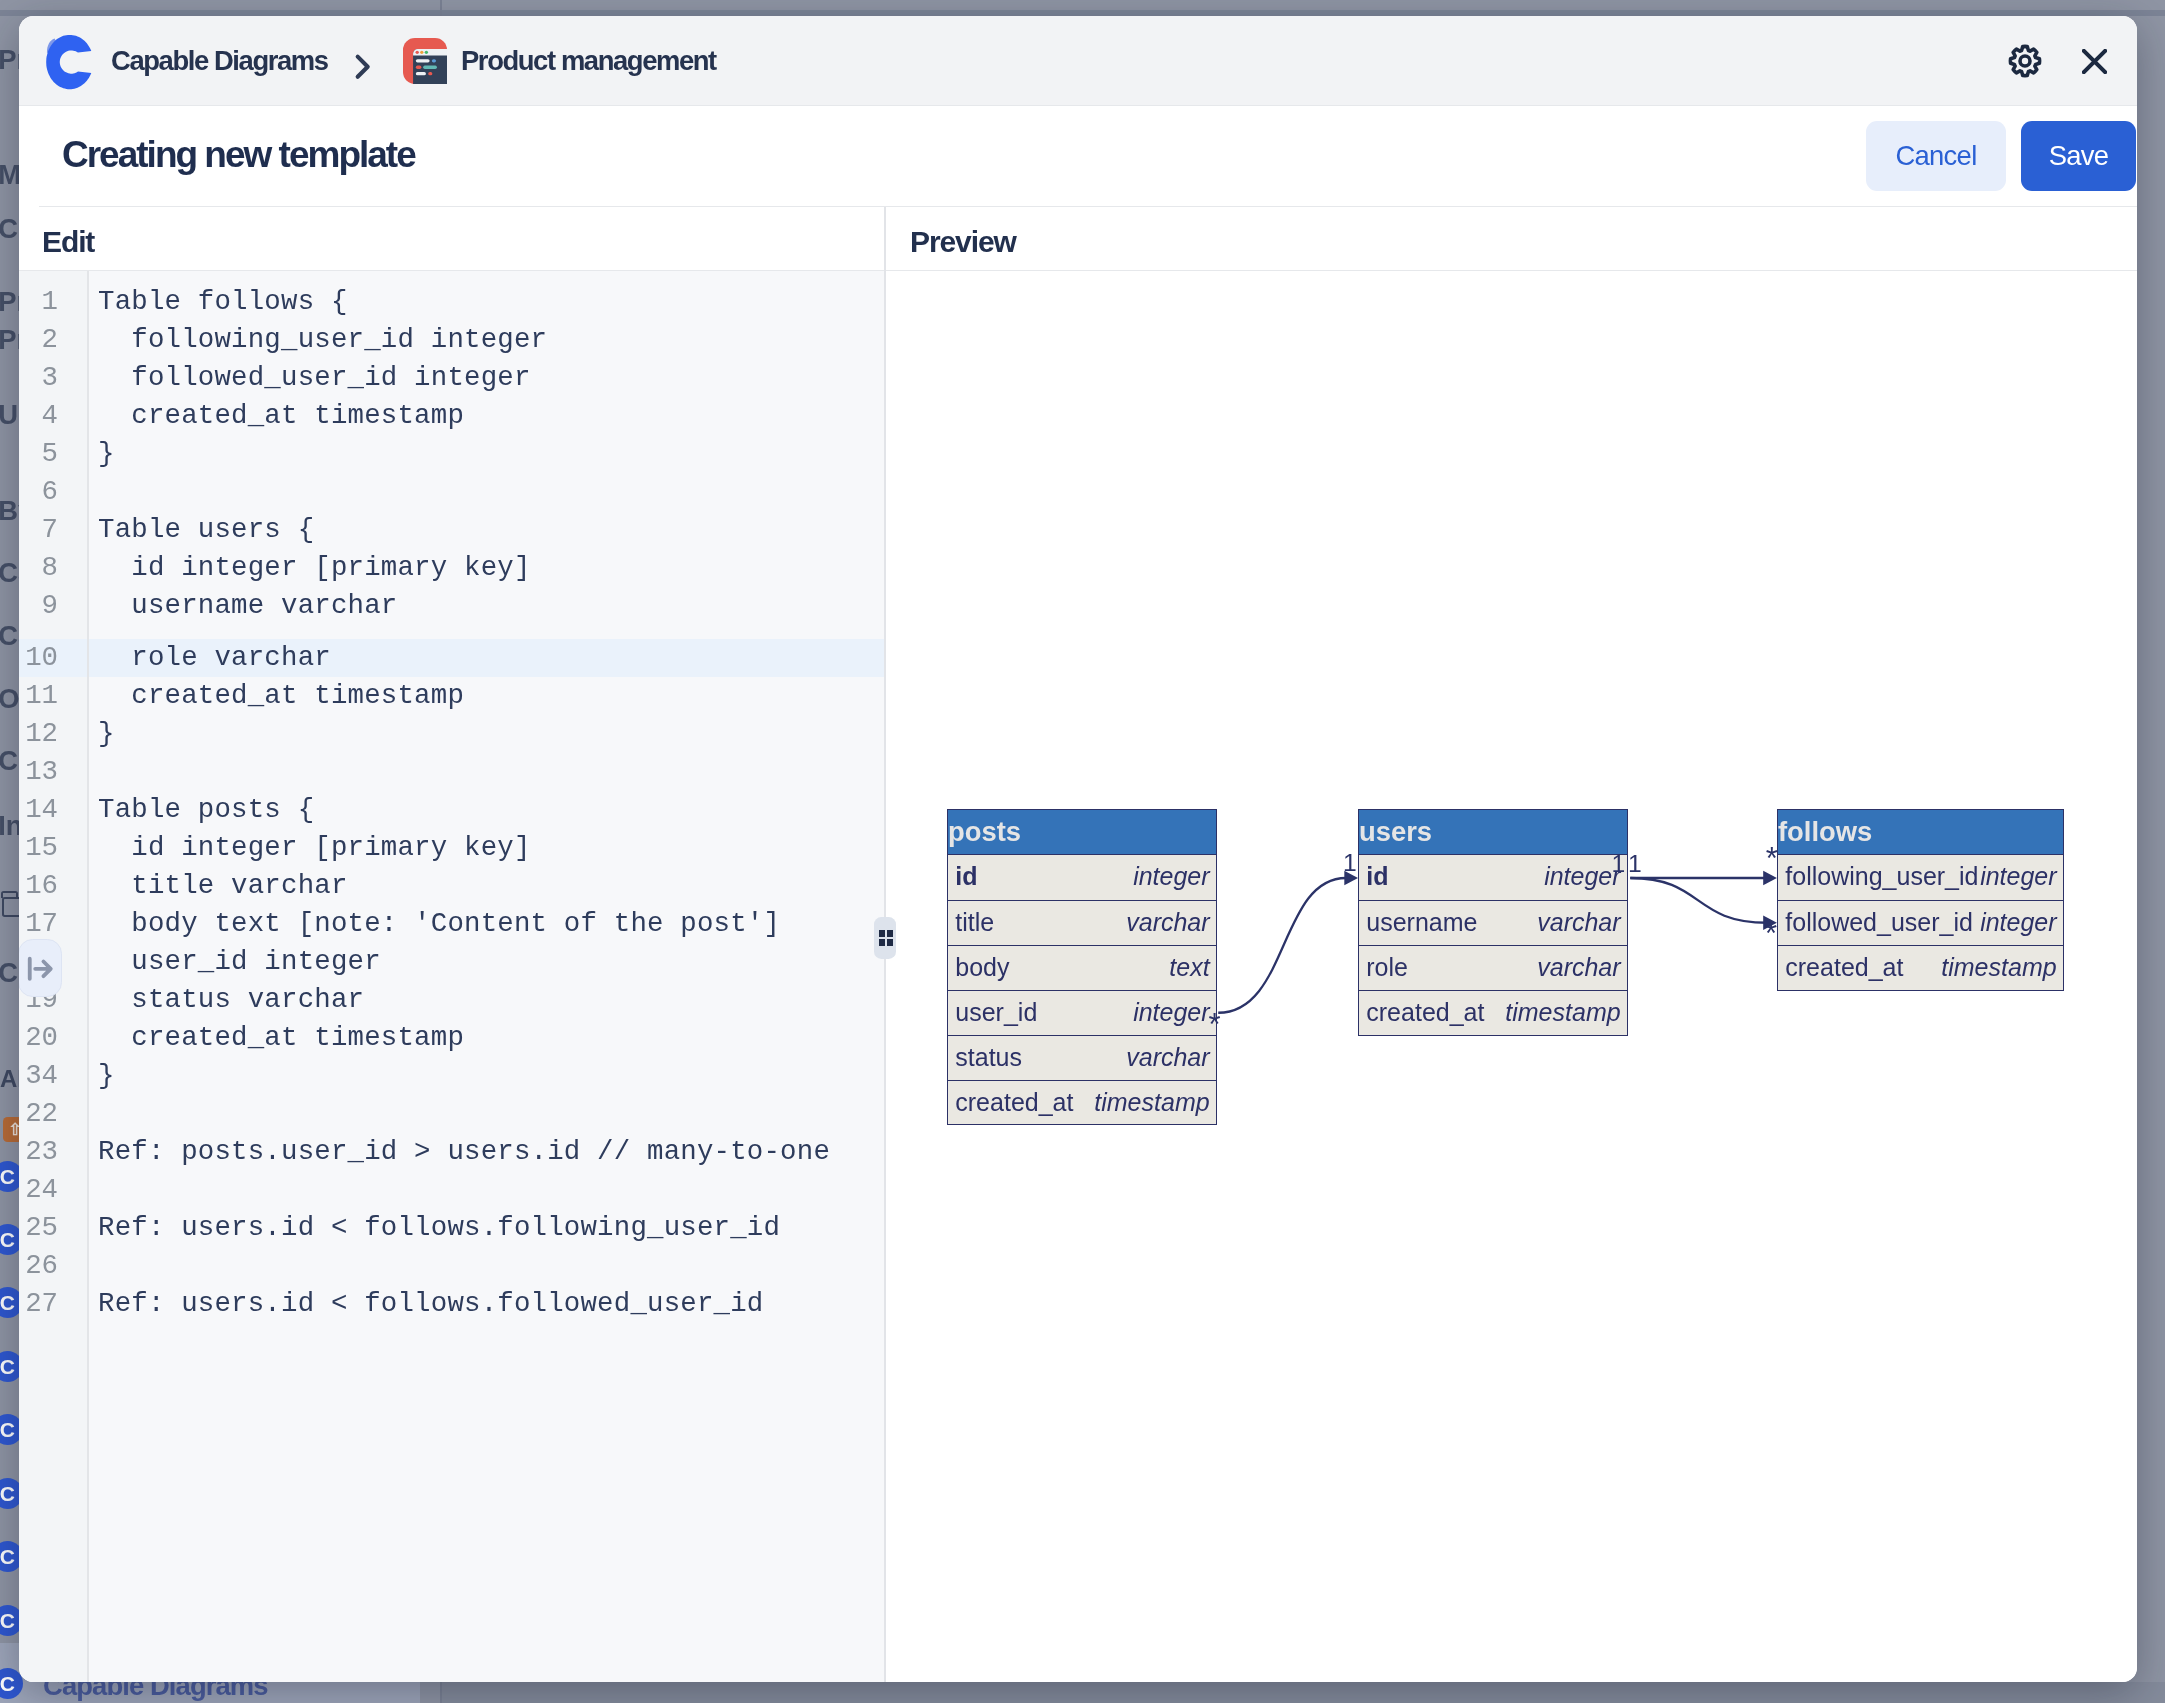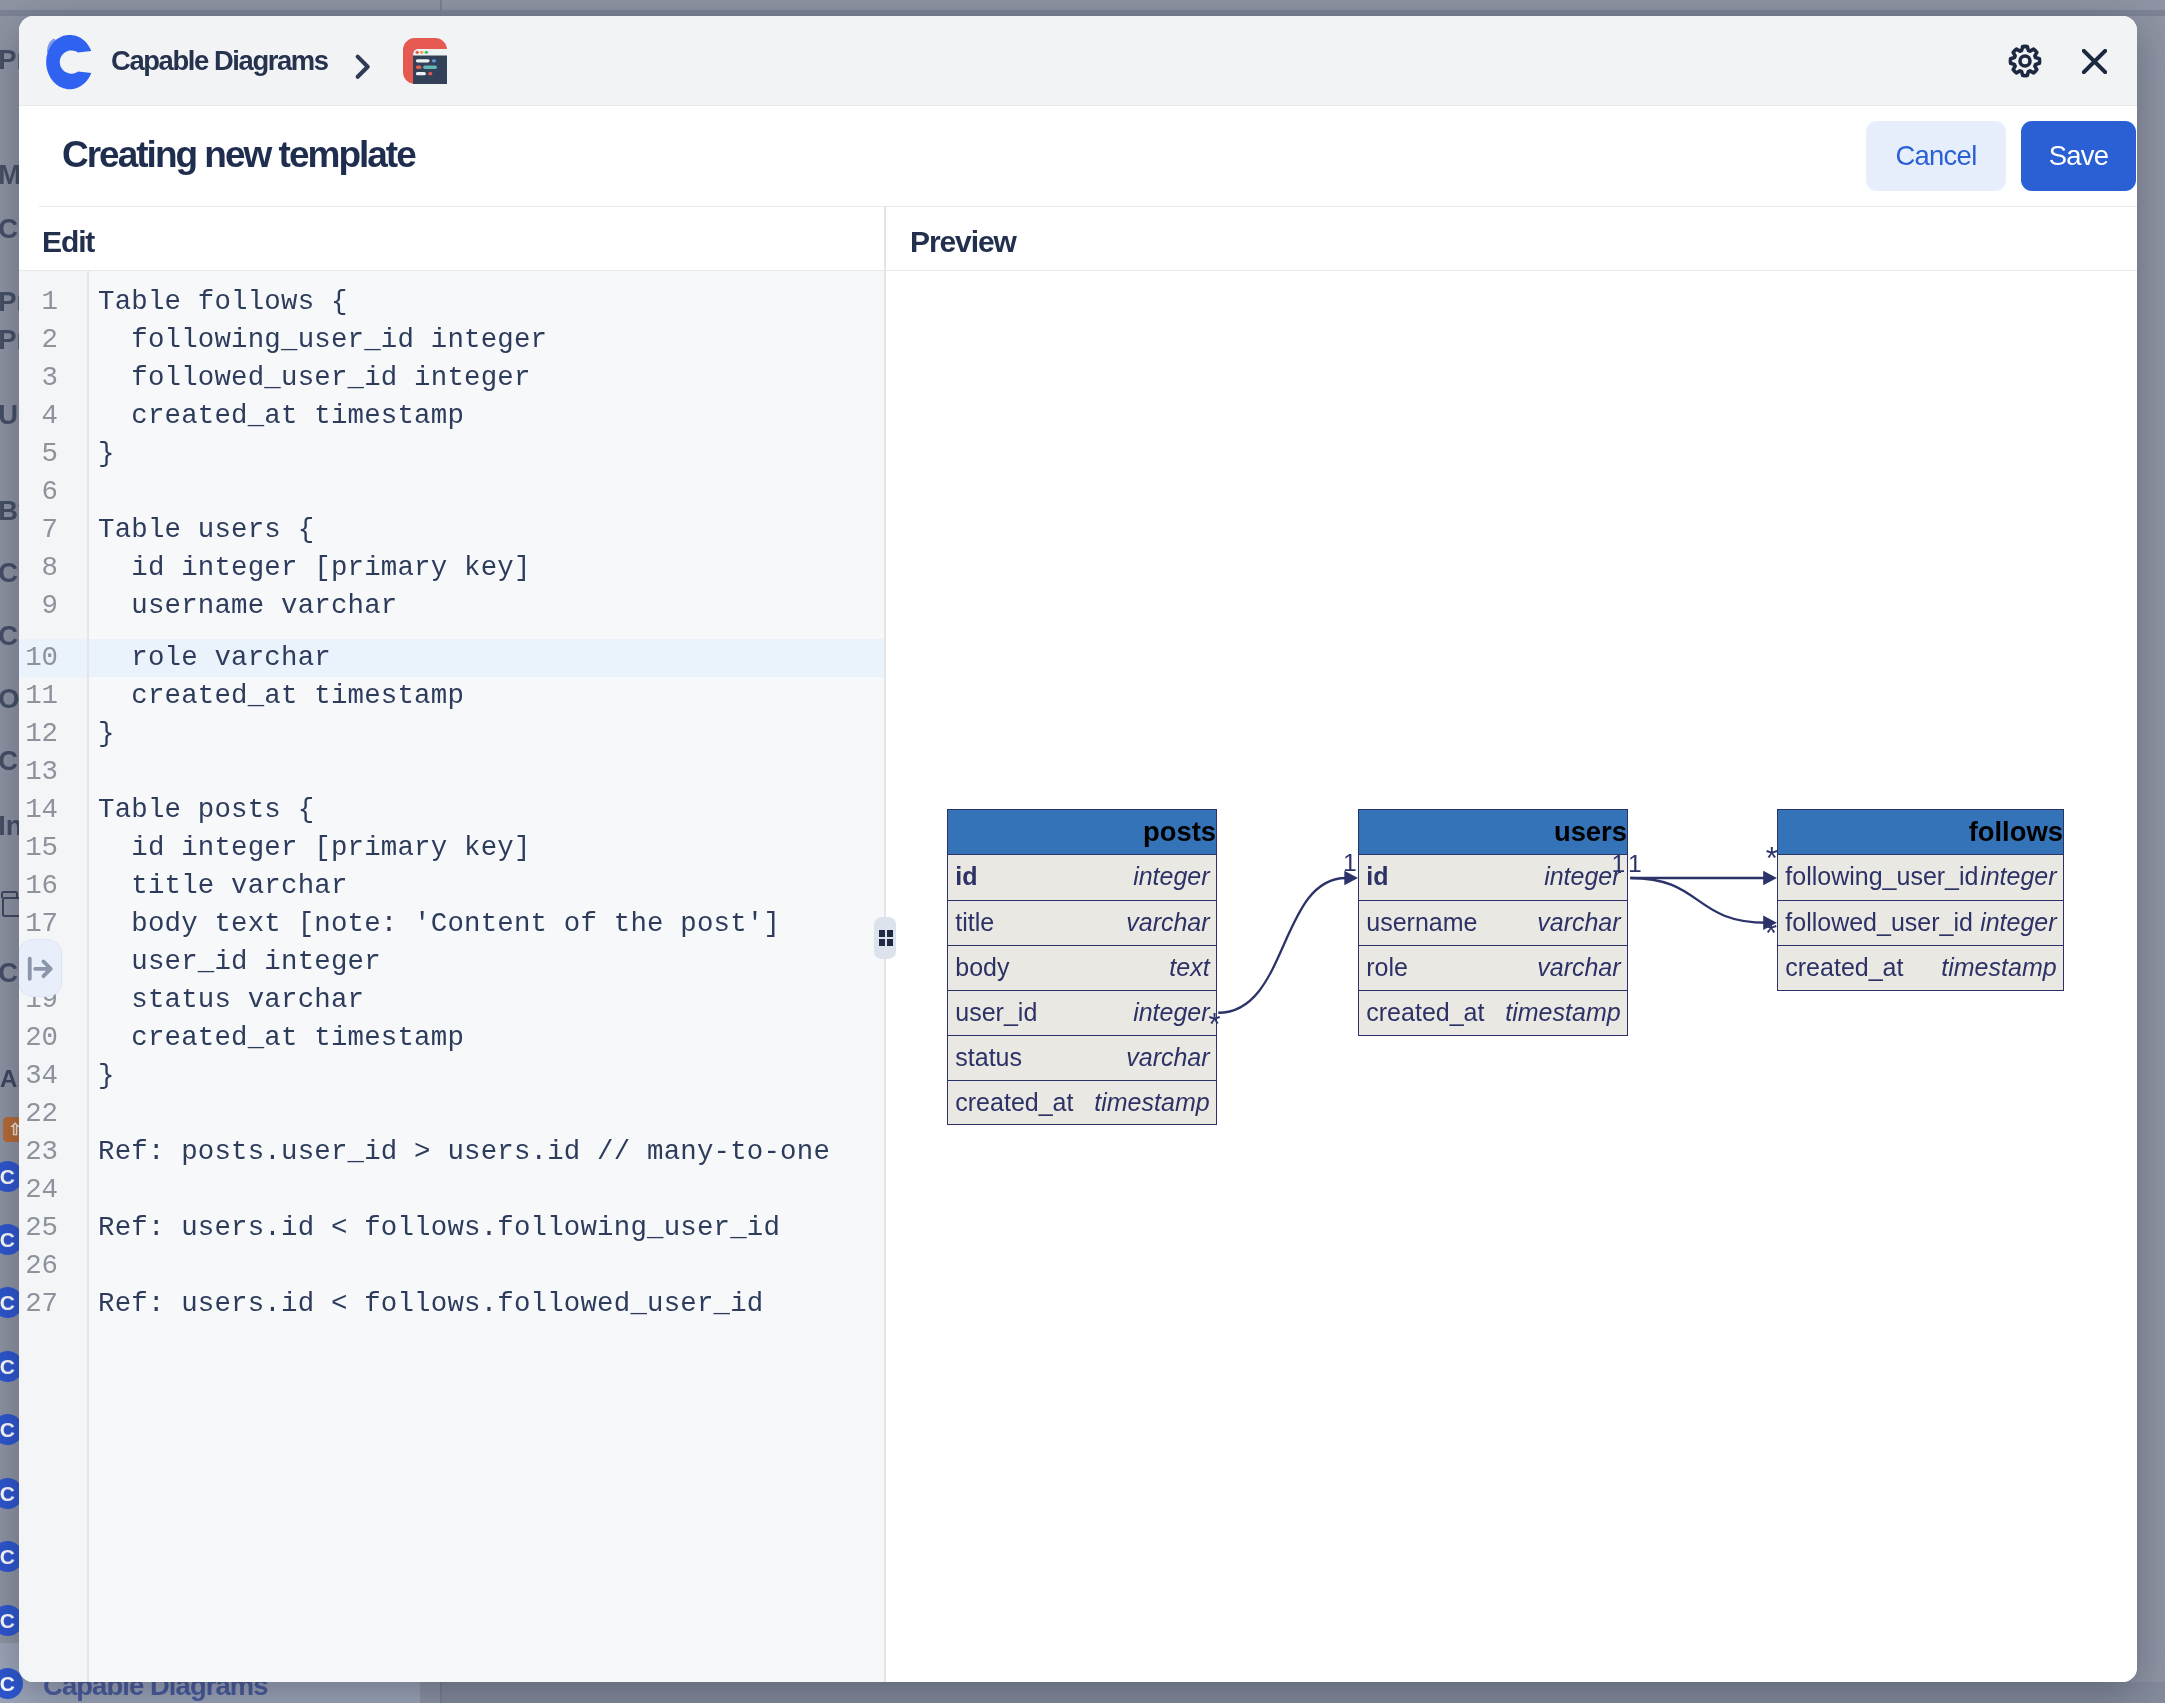--- a/index.html
+++ b/index.html
@@ -33,21 +33,21 @@
 .gutter { position:absolute; left:0; top:0; width:68px; height:100%; background:#f3f5f7; }
 .gdiv { position:absolute; left:68px; top:0; width:1.8px; height:100%; background:#e3e5e8; z-index:3; }
 .lines { position:absolute; left:0; top:12px; width:100%; }
 .cl { position:relative; height:38px; width:100%; }
 .cl.hl { background:#eaf2fb;margin-top:14px; }
 .ln { position:absolute; left:0; top:0; width:39px; height:38px; line-height:38px; text-align:right; font-family:"Liberation Mono", monospace; font-size:27.4px; color:#8c939c; }
 .cd { position:absolute; letter-spacing:0.2px; left:79px; top:0; height:38px; line-height:38px; font-family:"Liberation Mono", monospace; font-size:27.4px; color:#2e3c5c; white-space:pre; }
 .preview { position:absolute; left:867px; top:255px; width:1251px; height:1411px; background:#fff; }
 
 .tbl { position:absolute; border:1.8px solid #2c3166; background:#eae8e2; z-index:2; }
-.thead { height:45px; background:#3473b8; color:#000000; font-weight:700; font-size:27.4px; text-align:right; line-height:44px; border-bottom:1.8px solid #2c3166; }
+.thead { height:45px; background:#3473b8; color:#e5e5e5; font-weight:700; font-size:27.4px; text-align:left; line-height:44px; border-bottom:1.8px solid #2c3166; }
 .trow { position:relative; height:45px; }
 .trow.rb { border-top:1.8px solid #2c3166; height:45px; }
 .fn { position:absolute; left:7.3px; top:0; height:43px; line-height:43px; font-size:25px; color:#2c3166; }
 .fn.fb { font-weight:700; }
 .ft { position:absolute; right:6.4px; top:0; height:43px; line-height:43px; font-size:25px; font-style:italic; color:#2c3166; }
 
 .fbtn { position:absolute; left:-0.9px; top:923px; width:44px; height:58px; border-radius:14.6px; background:#e8eefa; border:1.8px solid #dde4f3; z-index:8; }
 svg.ov { position:absolute; left:0; top:0; z-index:6; }
 .handle { position:absolute; left:855px; top:901px; width:22px; height:42px; border-radius:7.3px; background:#dde3ec; z-index:7; }
 .handle i { position:absolute; width:6.4px; height:6.4px; background:#1f2b45; }
@@ -101,20 +101,21 @@
       <circle cx="15.5" cy="15.5" r="1.8" fill="#e65950"></circle>
         <circle cx="20.5" cy="15.5" r="1.8" fill="#f0a23c"></circle>
         <circle cx="25.5" cy="15.5" r="1.8" fill="#45b96d"></circle>
       <rect x="14" y="23" width="15" height="3.6" rx="1.8" fill="#eef1f4"></rect>
         <rect x="31.5" y="23" width="4.5" height="3.6" rx="1.8" fill="#5a9bd5"></rect>
       <rect x="14" y="30" width="6" height="3.6" rx="1.8" fill="#e65950"></rect>
         <rect x="22" y="30" width="15" height="3.6" rx="1.8" fill="#62b8b4"></rect>
       <rect x="14" y="37" width="11" height="3.6" rx="1.8" fill="#eef1f4"></rect>
         <rect x="27.5" y="37" width="4.5" height="3.6" rx="1.8" fill="#e65950"></rect>
     </svg>
+    <div class="brand2">Product management</div>
     <svg style="position:absolute;left:1988px;top:26.5px" width="36" height="36" viewBox="0 0 39 39" fill="none" stroke="#1c2940" stroke-width="3.9" stroke-linejoin="round">
       <path d="M17.03 3.89L19.50 3.70L21.97 3.89L23.21 8.09L24.09 8.41L24.95 8.81L28.79 6.72L30.67 8.33L32.28 10.21L30.19 14.05L30.59 14.91L30.91 15.79L35.11 17.03L35.30 19.50L35.11 21.97L30.91 23.21L30.59 24.09L30.19 24.95L32.28 28.79L30.67 30.67L28.79 32.28L24.95 30.19L24.09 30.59L23.21 30.91L21.97 35.11L19.50 35.30L17.03 35.11L15.79 30.91L14.91 30.59L14.05 30.19L10.21 32.28L8.33 30.67L6.72 28.79L8.81 24.95L8.41 24.09L8.09 23.21L3.89 21.97L3.70 19.50L3.89 17.03L8.09 15.79L8.41 14.91L8.81 14.05L6.72 10.21L8.33 8.33L10.21 6.72L14.05 8.81L14.91 8.41L15.79 8.09Z"></path>
       <circle cx="19.5" cy="19.5" r="5.4"></circle>
     </svg>
     <svg style="position:absolute;left:2063px;top:33px" width="25" height="25" viewBox="0 0 27 27">
       <path d="M2 2 L25 25 M25 2 L2 25" stroke="#1c2940" stroke-width="4.5" stroke-linecap="round"></path>
     </svg>
   </div>
   <div class="titlerow">
     <div class="title">Creating new template</div>

